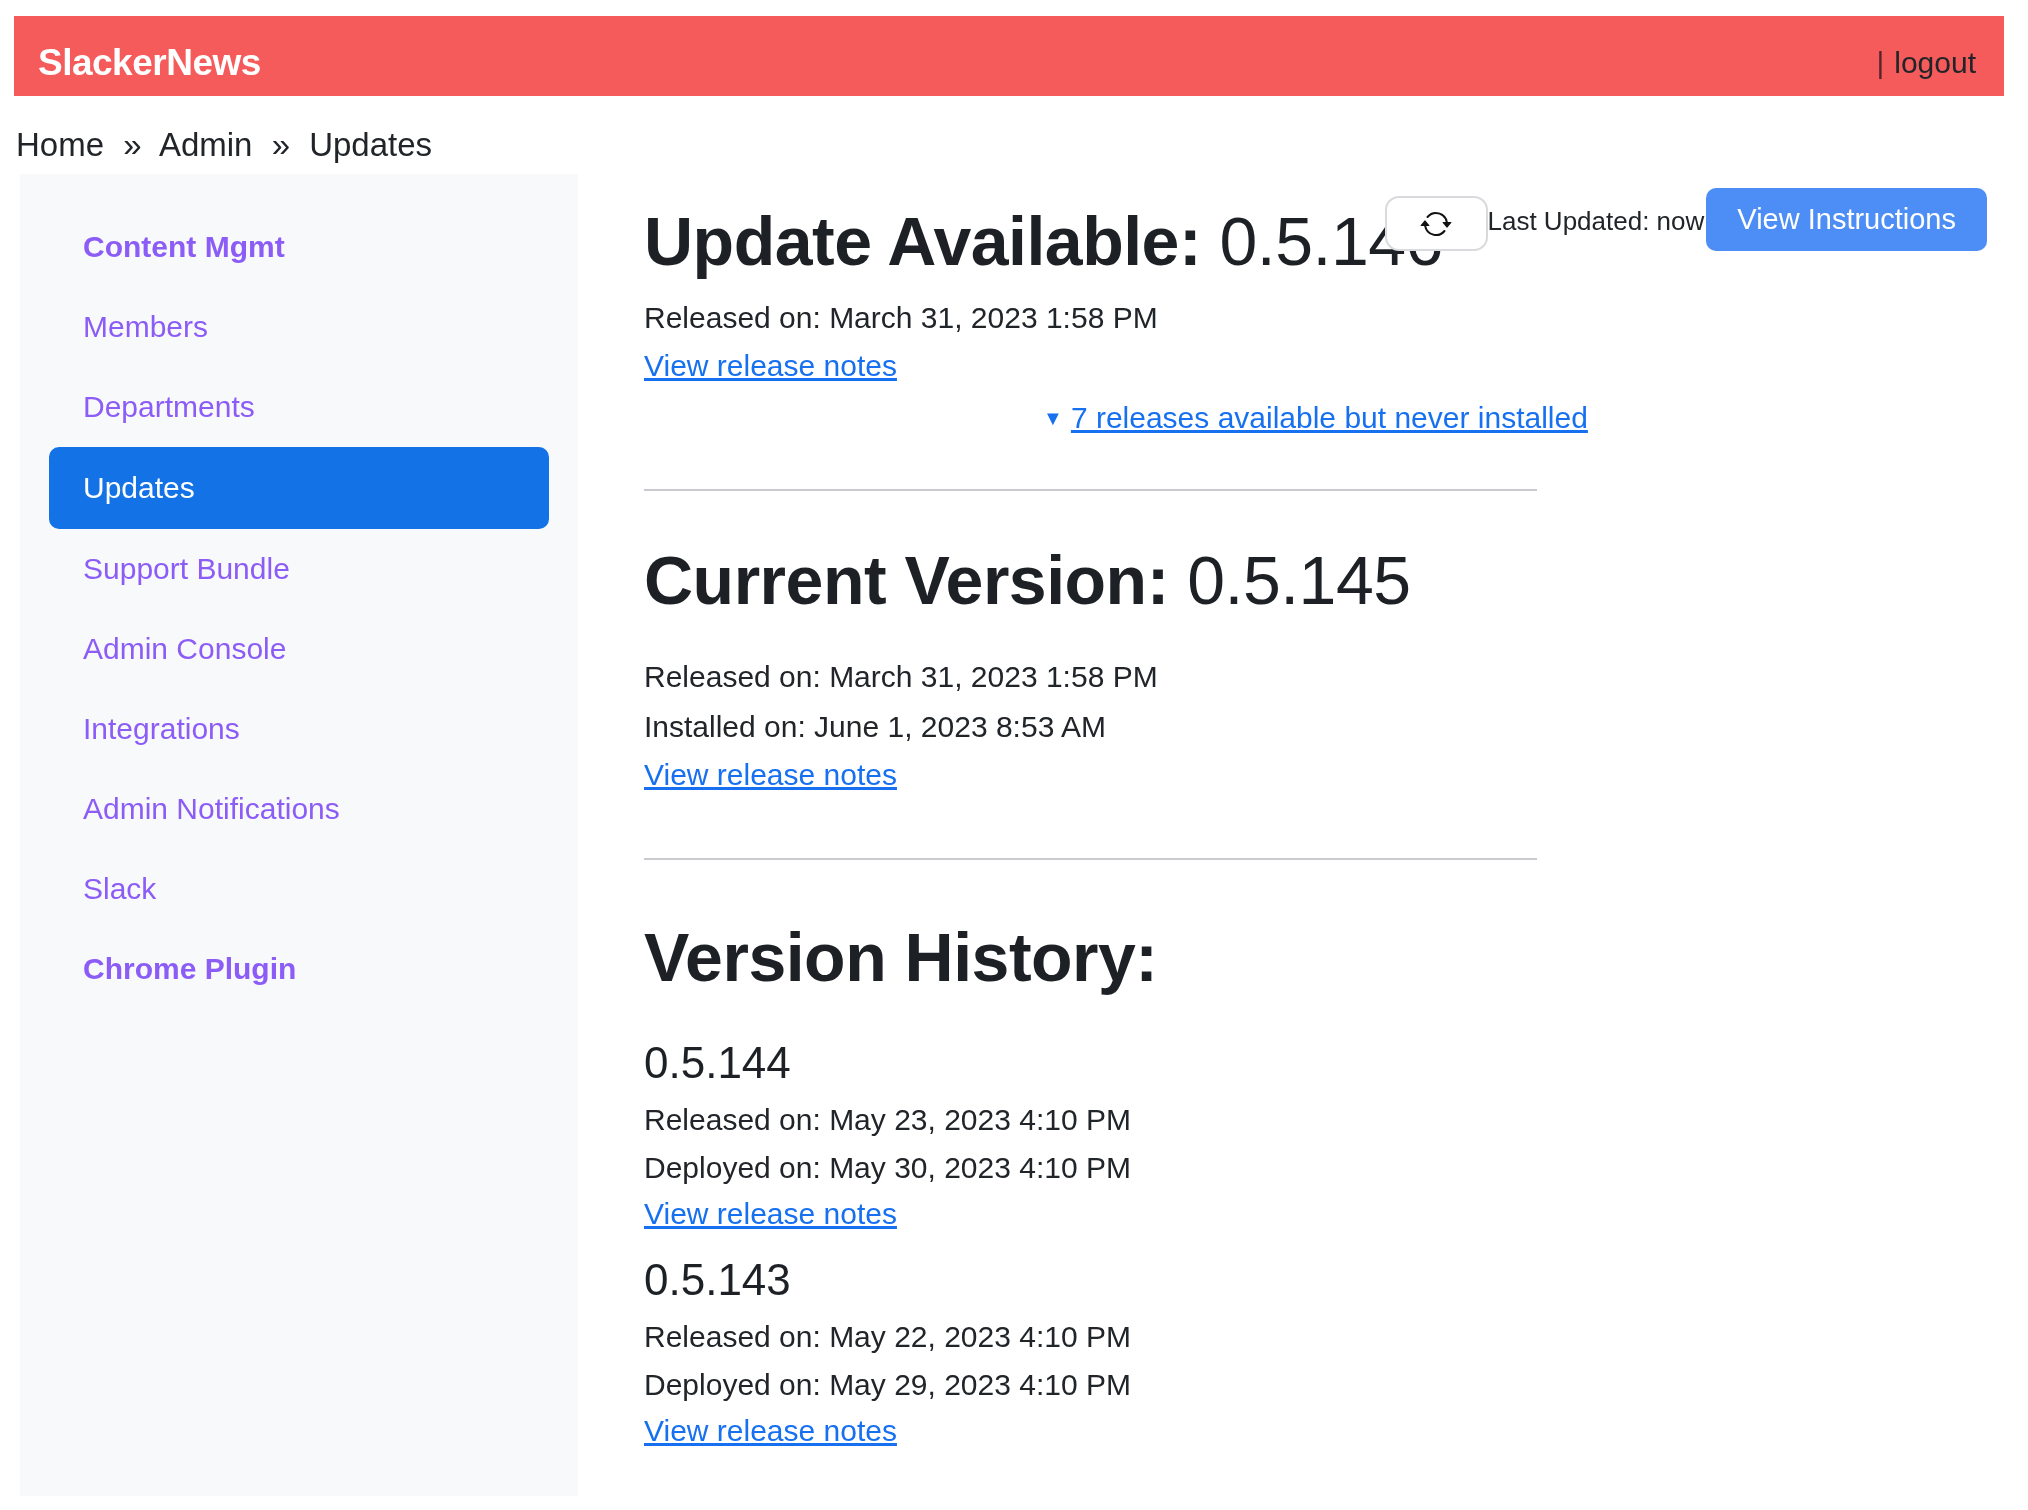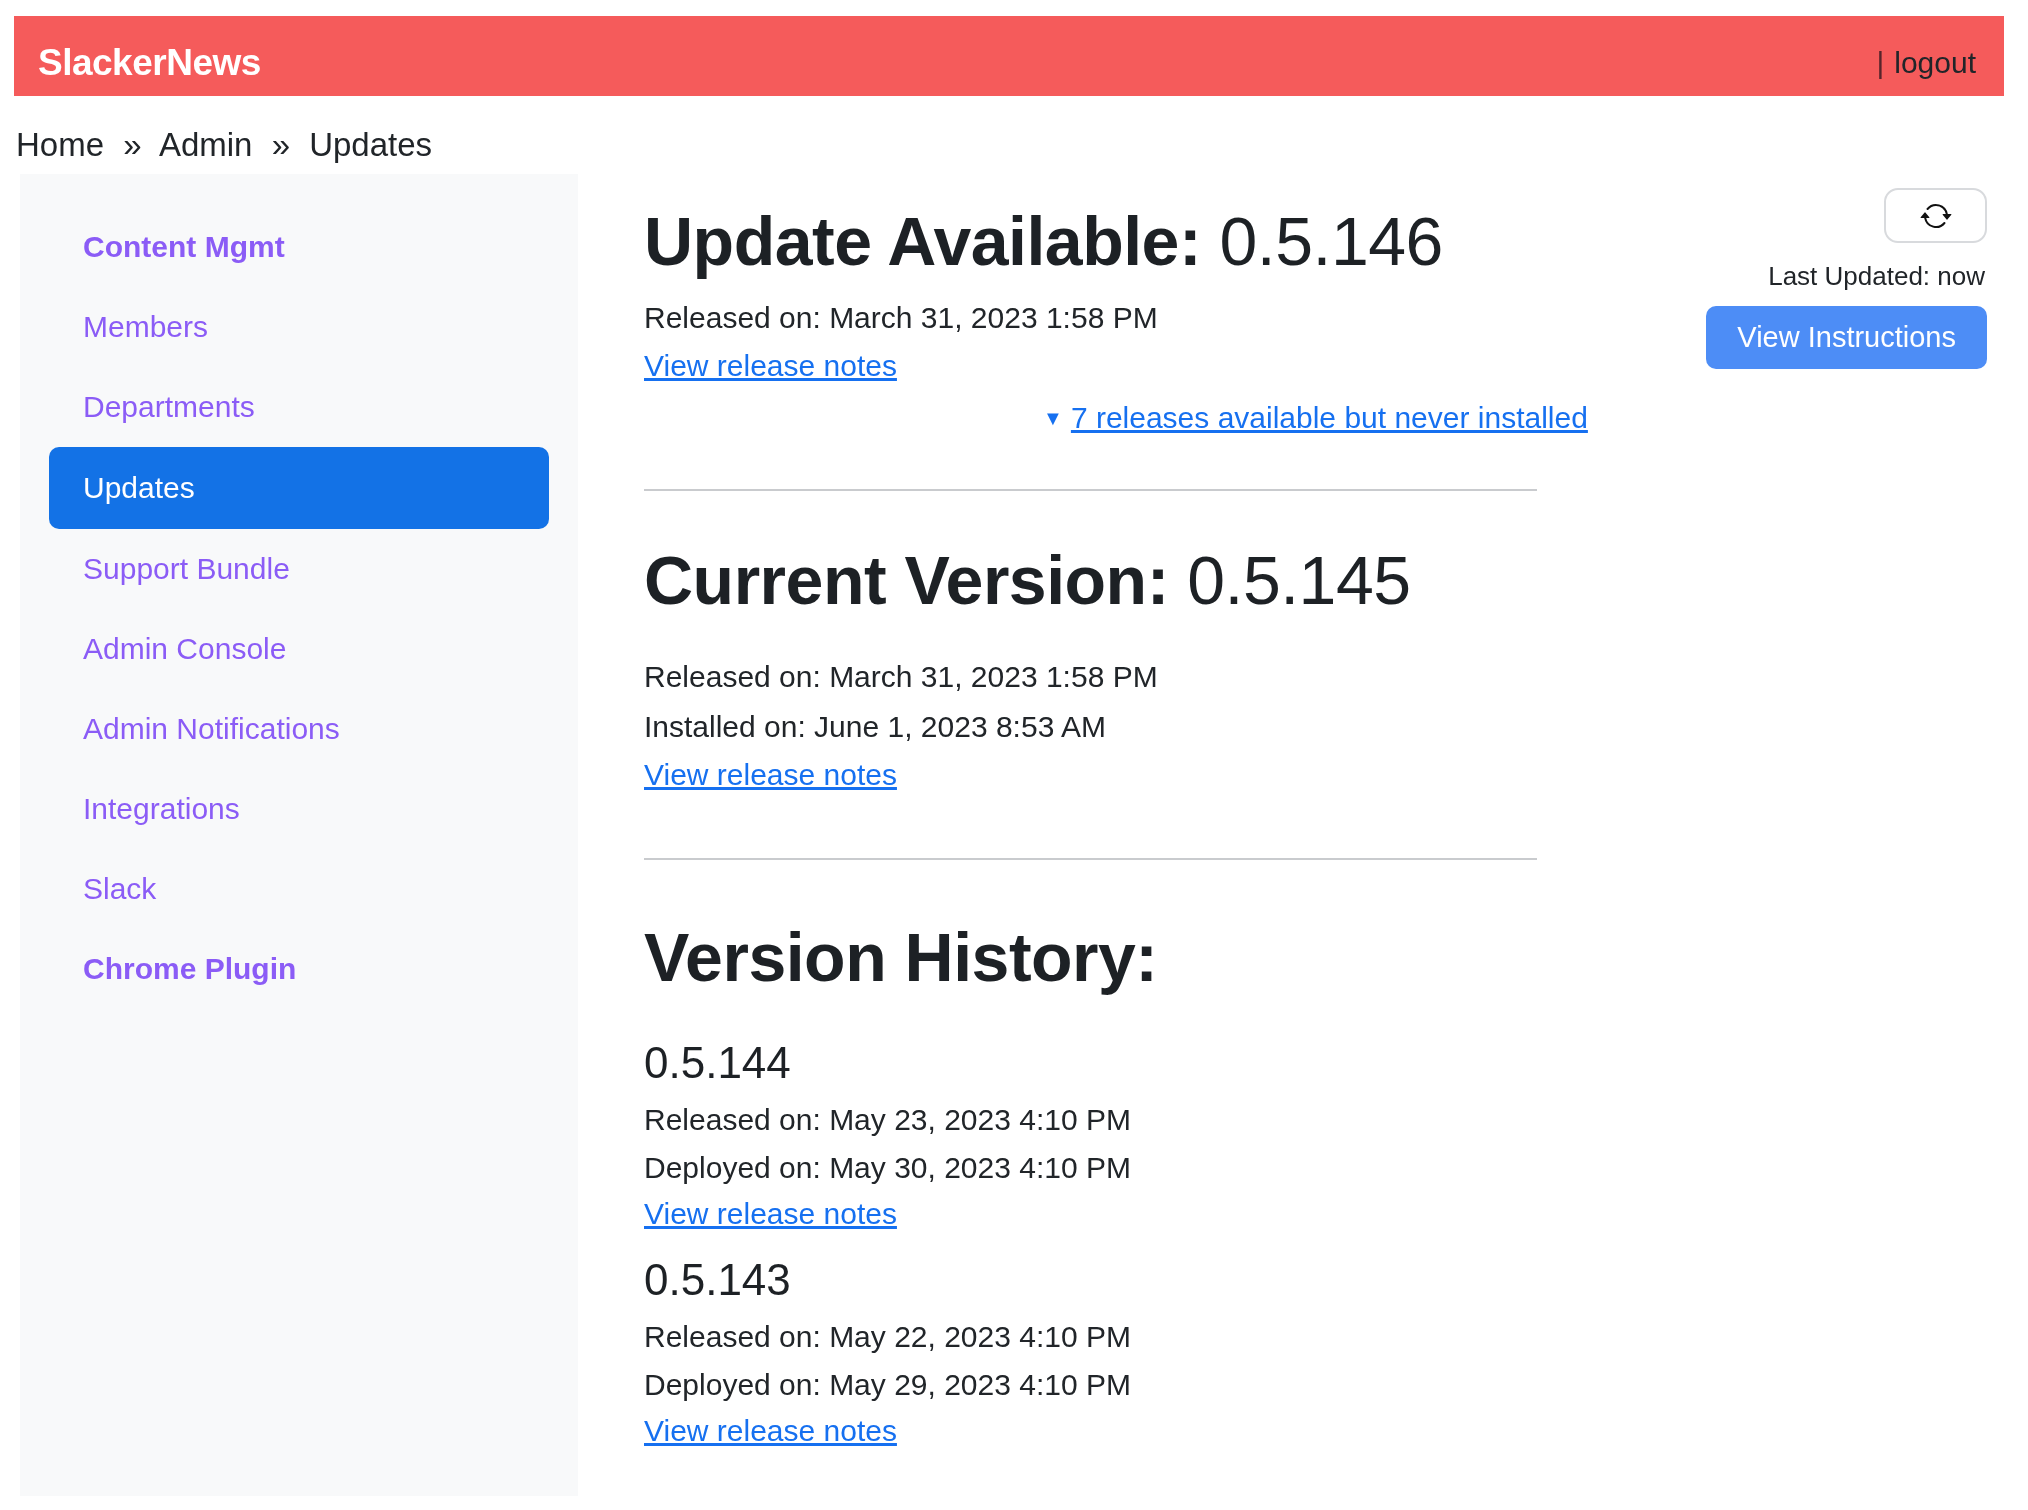--- a/index.html
+++ b/index.html
@@ -46,21 +46,21 @@
   .first-meta{margin-top:18px;}
   a.text-link{color:#1670f0;font-size:30px;text-decoration:underline;}
   .link-line{margin:0 0 18px 0;}
   .releases-line{margin:6px 0 0 0;text-align:center;}
   .caret{display:inline-block;font-size:20px;color:#1670f0;margin-right:8px;transform:translateY(-3px);}
   hr.divider{border:none;border-top:2px solid #c9cbce;margin:54px 450px 50px 0;}
   hr.divider2{border:none;border-top:2px solid #c9cbce;margin:66px 450px 58px 0;}
   
   .utility{
     position:absolute;top:14px;right:41px;
-    display:flex;flex-direction:column;align-items:flex-end;
+    display:flex;flex-direction:row;align-items:flex-end;
   }
   .refresh-btn{
     width:99px;height:51px;background:#ffffff;
     border:2px solid #d8dadd;border-radius:14px;
     display:flex;align-items:center;justify-content:center;cursor:pointer;
   }
   .refresh-btn svg{width:32px;height:32px;}
   .last-updated{font-size:26px;margin:18px 2px 14px 0;color:#212529;}
   .view-instructions{
     background:#4d8df6;color:#ffffff;border:none;border-radius:10px;
@@ -92,22 +92,22 @@
 
 <div class="layout">
 
   <div class="sidebar">
     <div class="nav-item bold">Content Mgmt</div>
     <div class="nav-item">Members</div>
     <div class="nav-item">Departments</div>
     <div class="nav-item active">Updates</div>
     <div class="nav-item">Support Bundle</div>
     <div class="nav-item">Admin Console</div>
+    <div class="nav-item">Integrations</div>
     <div class="nav-item">Admin Notifications</div>
-    <div class="nav-item">Integrations</div>
     <div class="nav-item">Slack</div>
     <div class="nav-item bold">Chrome Plugin</div>
   </div>
 
   <div class="main">
 
     <div class="utility">
       <div class="refresh-btn">
         <span style="display:flex;">
           <svg viewBox="0 0 16 16" fill="#111111" xmlns="http://www.w3.org/2000/svg">

